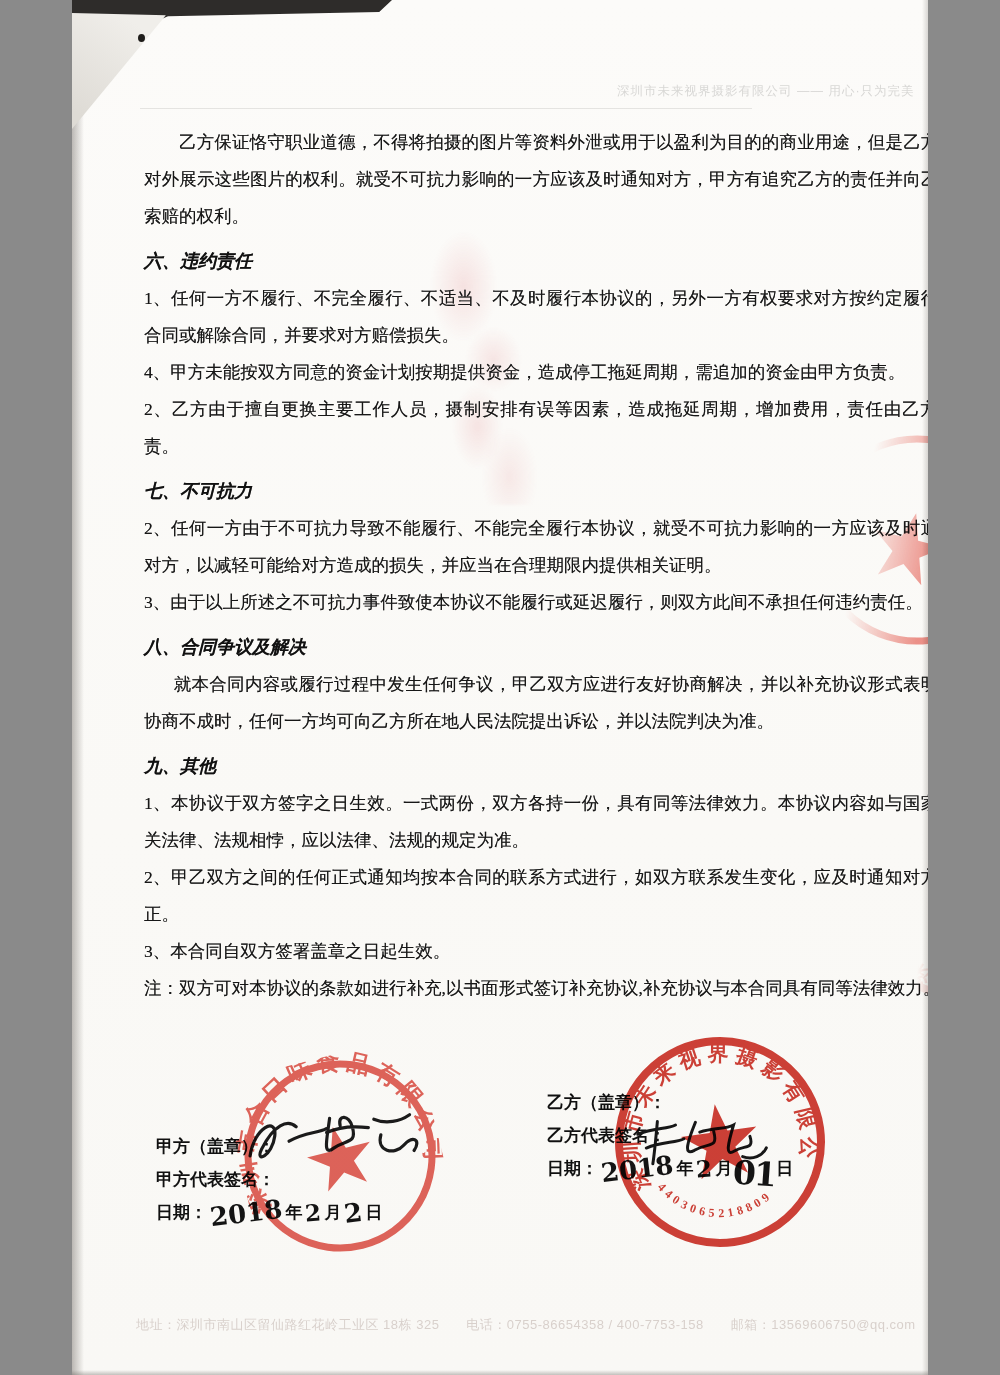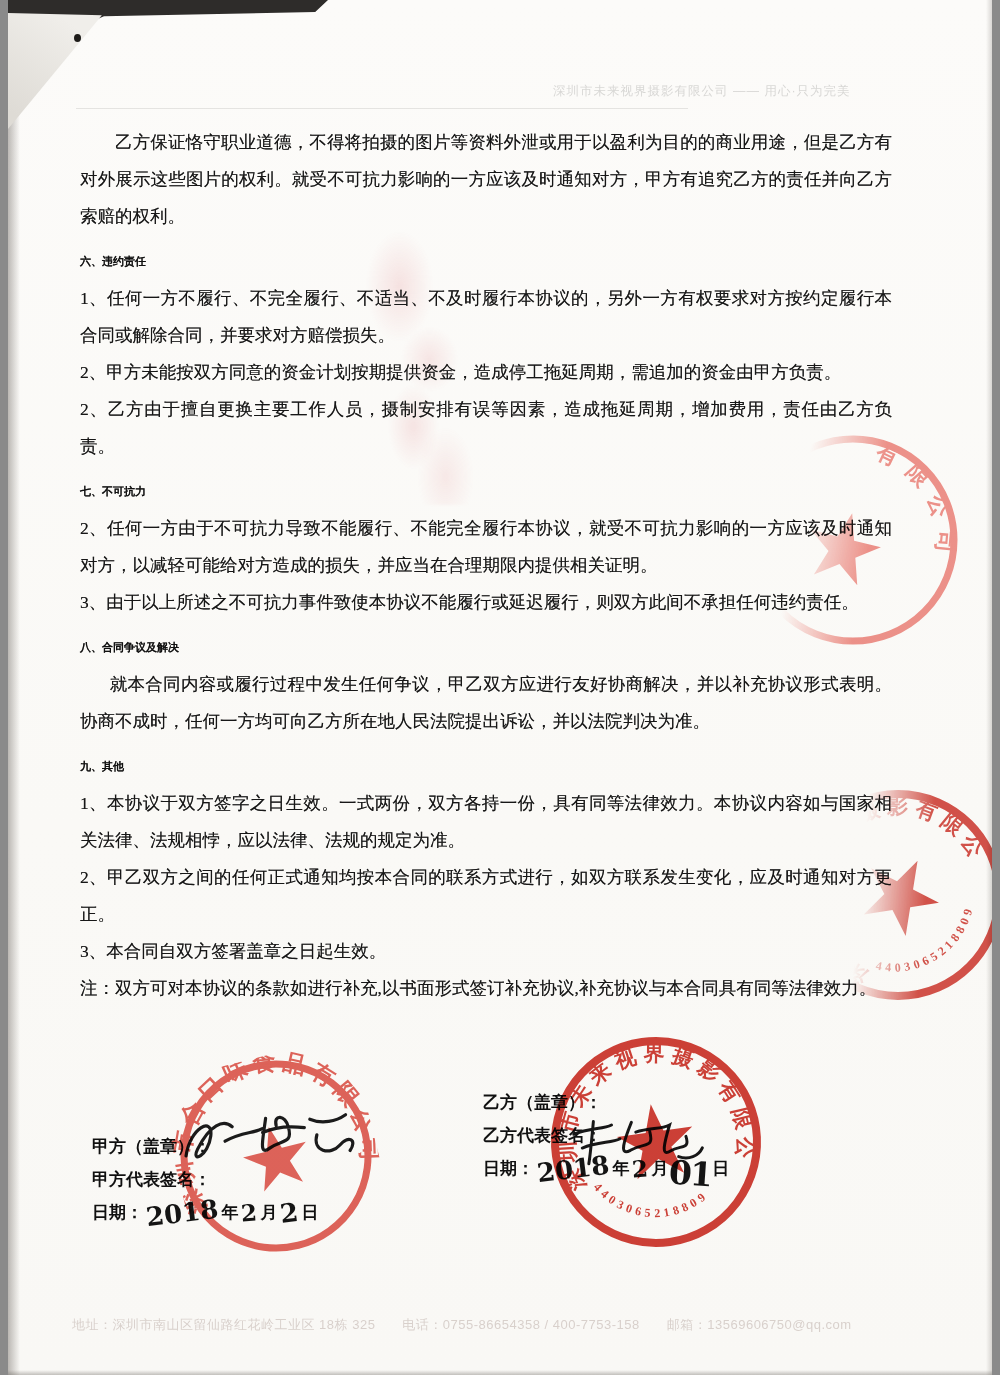--- a/index.html
+++ b/index.html
@@ -1,17 +1,17 @@
 <!DOCTYPE html>
 <html><head>
 <meta charset="utf-8">
 <style>
   html,body { margin:0; padding:0; background:#8a8a8a; }
   .page {
-    position:relative; width:984px; height:1375px; margin:0 auto;
+    position:relative; width:856px; height:1375px; margin:0 auto;
     background:linear-gradient(180deg,#fcfbf9 0%,#faf9f6 60%,#f9f8f5 100%);
     overflow:hidden;
     font-family:"Liberation Serif","DejaVu Serif",serif;
   }
   
   .edge-left   { position:absolute; left:0; top:0; bottom:0; width:12px;
                  background:linear-gradient(to right, rgba(110,104,98,.45), rgba(110,104,98,0)); }
   .edge-right  { position:absolute; right:0; top:0; bottom:0; width:6px;
                  background:linear-gradient(to left, rgba(110,104,98,.25), rgba(110,104,98,0)); }
   .edge-bottom { position:absolute; left:0; right:0; bottom:0; height:5px;
@@ -39,22 +39,22 @@
 
   .doc-body {
     position:absolute; left:72px; top:124px; width:812px;
     font-size:17.5px; line-height:37px; color:#171717;
     text-align:justify; text-shadow:0 0 .3px rgba(0,0,0,.55);
   }
   .doc-body p { margin:0; }
   .intro { text-indent:2em; }
   .indent { text-indent:1.7em; }
   .sec-heading {
-    margin:8px 0 0 0; font-size:11px; line-height:37px; font-weight:700;
-    font-family:"Liberation Sans","DejaVu Sans",sans-serif; color:#111;
+    margin:8px 0 0 0; font-size:18px; line-height:37px; font-weight:700;
+    font-family:"Liberation Sans","DejaVu Sans",sans-serif; color:#111;font-style:italic;
   }
 
   
   .sig-col { position:absolute; font-family:"Liberation Sans","DejaVu Sans",sans-serif;
              font-weight:700; font-size:17px; color:#101010; }
   .sig-a { left:84px;  top:1086px;margin-top:44px; }
   .sig-b { left:475px; top:1086px; }
   .sig-row { height:33px; display:flex; align-items:center; white-space:nowrap; }
   .hw { font-family:"DejaVu Serif",serif; font-weight:700; font-size:26px;
         display:inline-block; transform:rotate(-7deg); margin:0 3px; color:#141414; }
@@ -112,21 +112,21 @@
   <div class="header-faint">深圳市未来视界摄影有限公司 —— 用心·只为完美</div>
   <div class="header-rule"></div>
 
   <div class="speckle"></div>
 
   <div class="doc-body">
     <p class="intro">乙方保证恪守职业道德，不得将拍摄的图片等资料外泄或用于以盈利为目的的商业用途，但是乙方有对外展示这些图片的权利。就受不可抗力影响的一方应该及时通知对方，甲方有追究乙方的责任并向乙方索赔的权利。</p>
 
     <h3 class="sec-heading">六、违约责任</h3>
     <p>1、任何一方不履行、不完全履行、不适当、不及时履行本协议的，另外一方有权要求对方按约定履行本合同或解除合同，并要求对方赔偿损失。</p>
-    <p>2、甲方未能按双方同意的资金计划按期提供资金，造成停工拖延周期，需追加的资金由甲方负责。</p>
+    <p>4、甲方未能按双方同意的资金计划按期提供资金，造成停工拖延周期，需追加的资金由甲方负责。</p>
     <p>2、乙方由于擅自更换主要工作人员，摄制安排有误等因素，造成拖延周期，增加费用，责任由乙方负责。</p>
 
     <h3 class="sec-heading">七、不可抗力</h3>
     <p>2、任何一方由于不可抗力导致不能履行、不能完全履行本协议，就受不可抗力影响的一方应该及时通知对方，以减轻可能给对方造成的损失，并应当在合理期限内提供相关证明。</p>
     <p>3、由于以上所述之不可抗力事件致使本协议不能履行或延迟履行，则双方此间不承担任何违约责任。</p>
 
     <h3 class="sec-heading">八、合同争议及解决</h3>
     <p class="indent">就本合同内容或履行过程中发生任何争议，甲乙双方应进行友好协商解决，并以补充协议形式表明。协商不成时，任何一方均可向乙方所在地人民法院提出诉讼，并以法院判决为准。</p>
 
     <h3 class="sec-heading">九、其他</h3>

